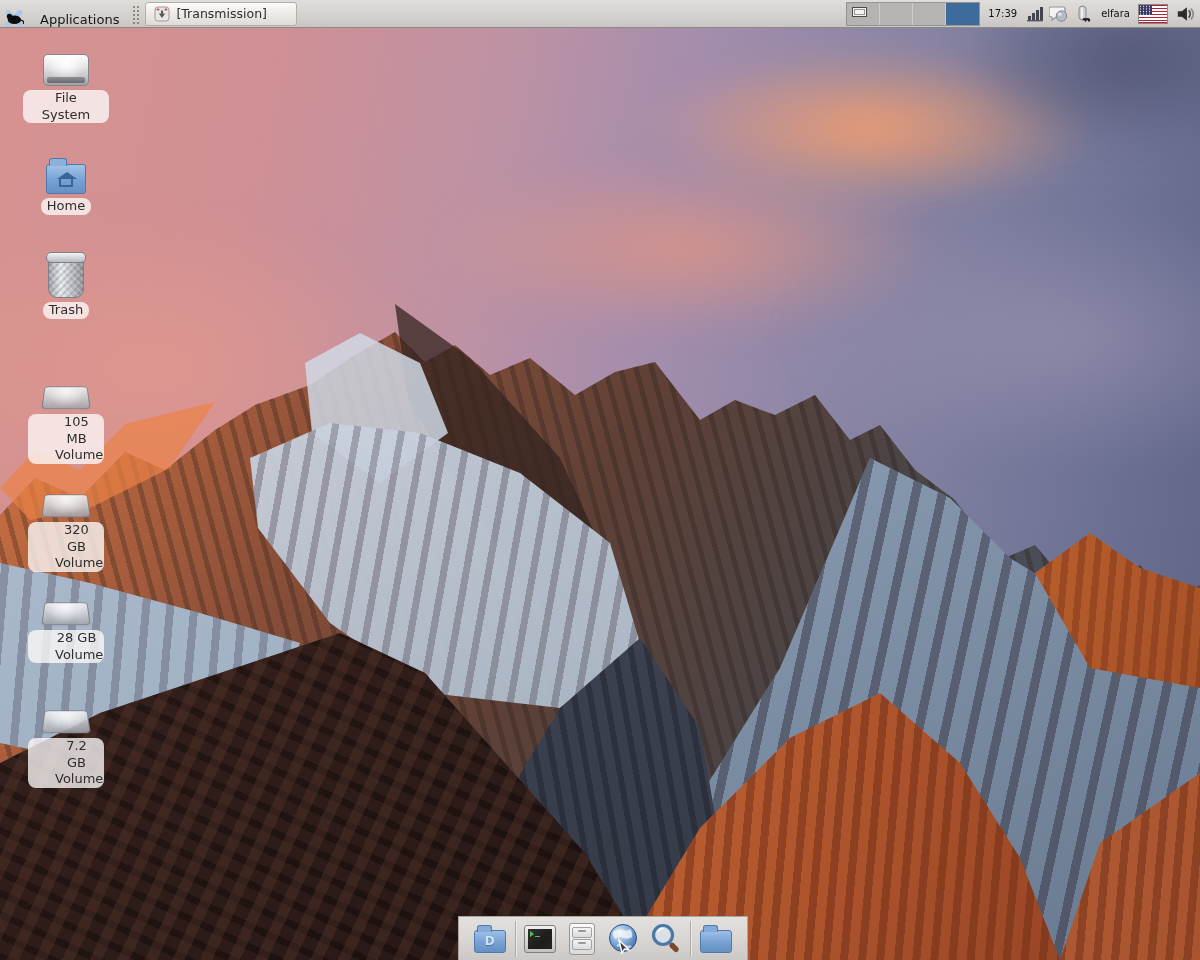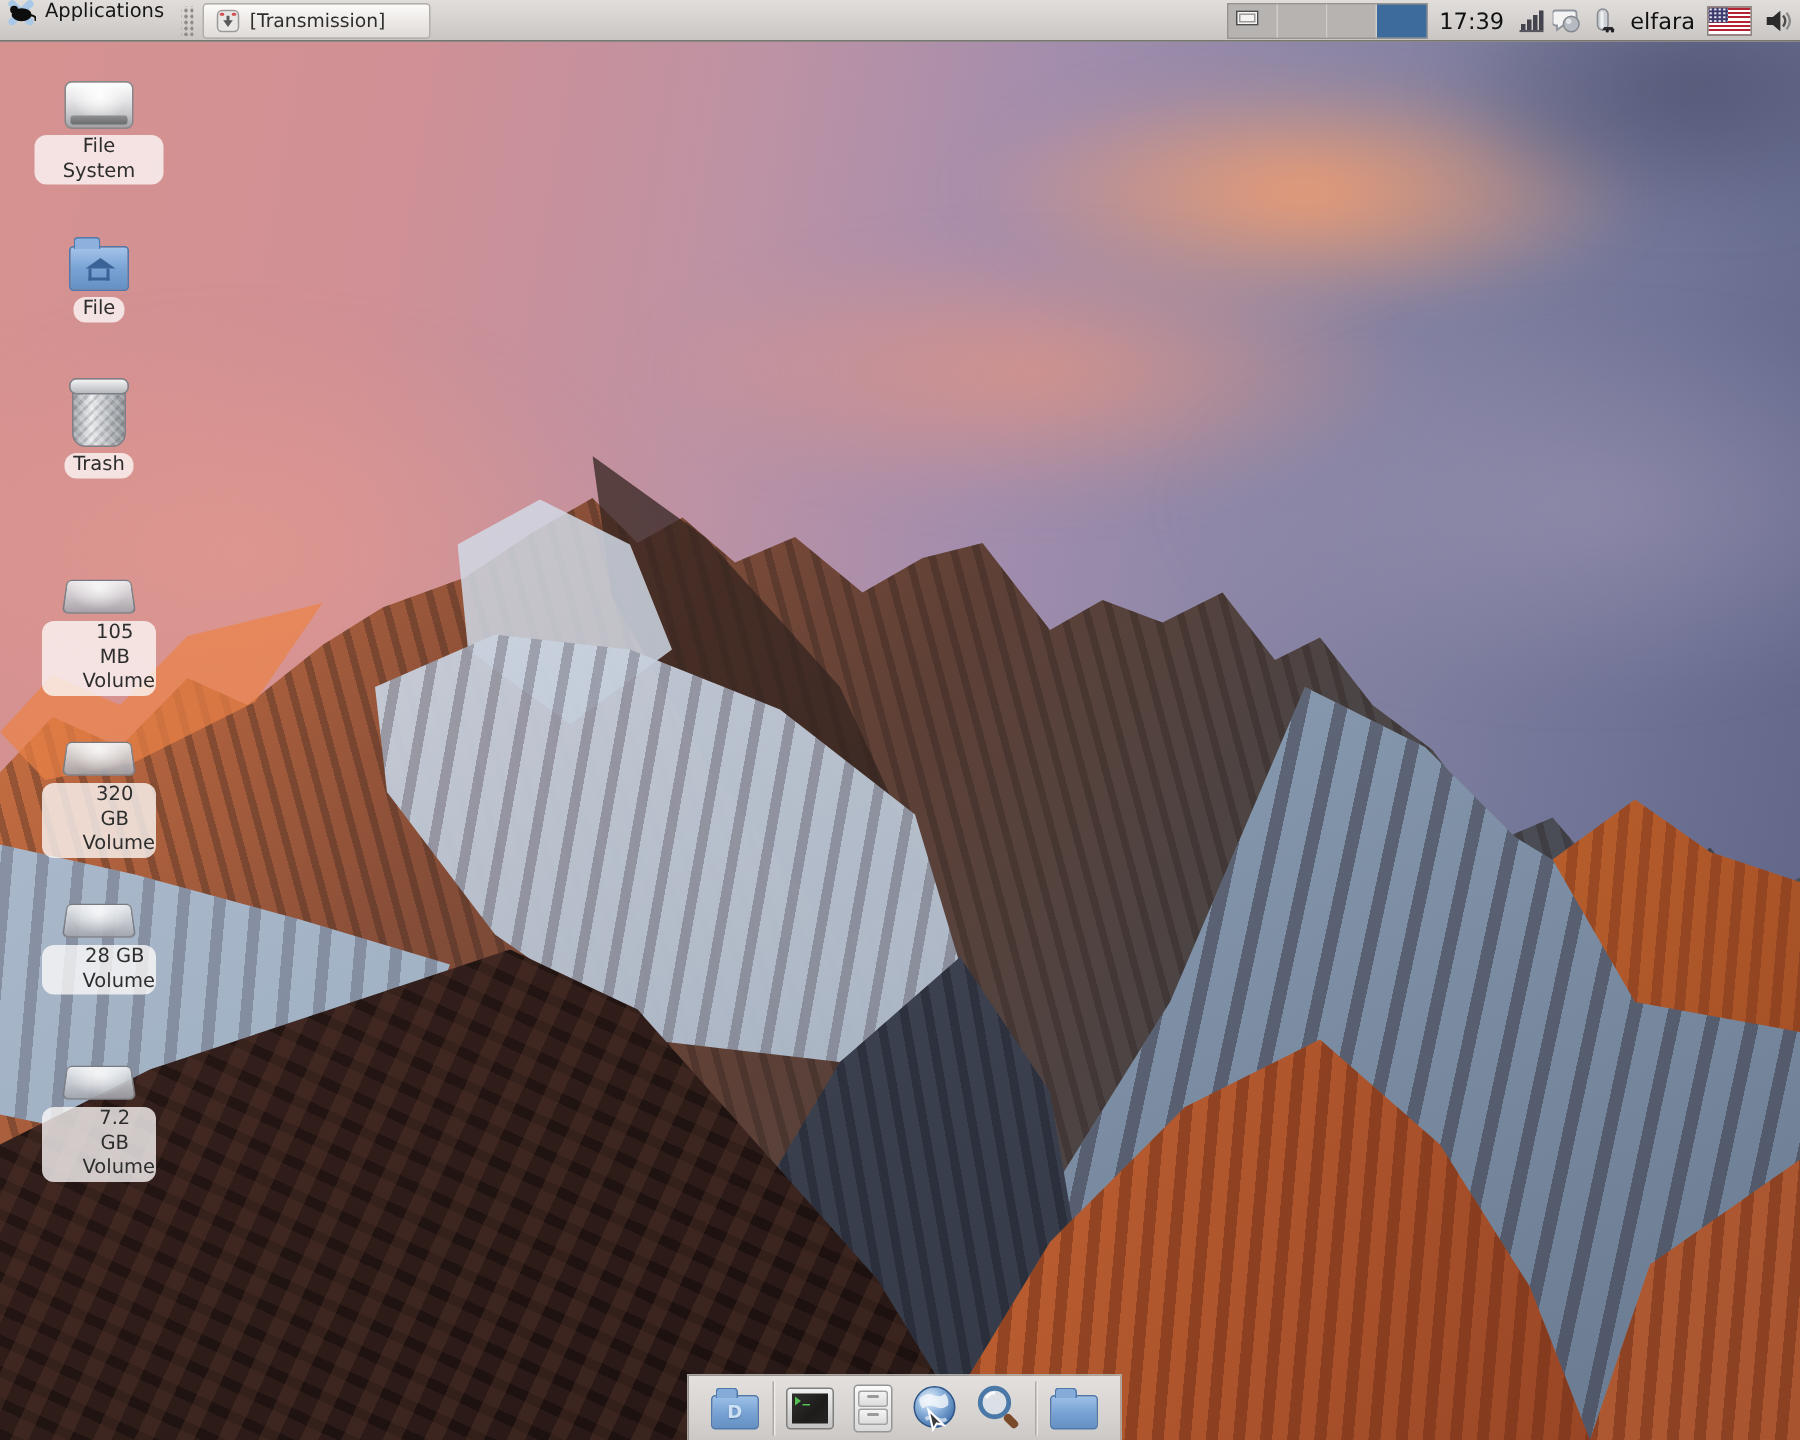--- a/index.html
+++ b/index.html
@@ -13,21 +13,21 @@
   
   .panel {
     position:absolute; top:0; left:0; width:1200px; height:28px;
     background: linear-gradient(180deg,#e0ddda 0%, #d5d1ce 55%, #c9c5c2 100%);
     border-bottom:1px solid #8c8984;
     display:flex; align-items:center; z-index:50;
   }
   .panel-left { display:flex; align-items:center; height:100%; flex:1 1 auto; }
   .panel-right { display:flex; align-items:center; height:100%; margin-left:auto; padding-right:4px; gap:8px; }
 
-  .app-menu { display:flex; align-items:flex-start; gap:6px; padding:0 8px 0 4px; height:100%; cursor:default; }
+  .app-menu { display:flex; align-items:flex-end; gap:16px; padding:0 8px 0 4px; height:100%; cursor:default; }
   .app-menu-label { font-size:13px; color:#161616; }
 
   .panel-handle {
     width:8px; height:20px; margin:0 4px;
     background-image: radial-gradient(circle, #8d8a86 1px, transparent 1.3px);
     background-size:4px 4px; background-position:1px 1px;
   }
 
   .task-btn {
     display:flex; align-items:center; gap:6px;
@@ -51,21 +51,21 @@
   .pager { display:flex; height:24px; border:1px solid #979390; background:#a5a2a0; }
   .ws { width:33px; height:100%; background:#b6b3b0; border-right:1px solid #cfccc9; position:relative; }
   .ws:last-child { border-right:none; }
   .ws.active { background:#3d6c9c; }
   .ws .mini-win {
     position:absolute; top:4px; left:5px; width:15px; height:10px;
     background:#f4f3f1; border:1px solid #4d4d4d;
   }
   .ws .mini-win::before { content:""; position:absolute; inset:1px; border:1px solid #9a9a9a; }
 
-  .clock, .whoami { font-size:15px; color:#111; }
+  .clock, .whoami { font-size:10px; color:#111; }
 
   .tray { display:flex; align-items:center; gap:4px; }
   .tray-ic { width:20px; height:20px; display:flex; align-items:center; justify-content:center; }
 
   .flag { width:30px; height:20px; position:relative; border:1px solid #8c8984; overflow:hidden;
     background: repeating-linear-gradient(180deg, #b22234 0 1.45px, #ffffff 1.45px 2.9px);
   }
   .flag .canton {
     position:absolute; top:0; left:0; width:13px; height:10px; background:#3c3b6e;
     background-image: radial-gradient(circle, rgba(255,255,255,.95) .6px, transparent .9px);
@@ -369,21 +369,21 @@
     <span class="dlabel">File System</span>
   </div>
 
   <div class="dicon" style="top:130px">
     <div class="folder-big">
       <div class="house">
         <div class="roof"></div>
           <div class="walls"></div>
       </div>
     </div>
-    <span class="dlabel">File</span>
+    <span class="dlabel">Home</span>
   </div>
 
   <div class="dicon" style="top:228px">
     <div class="trash-ic"></div>
     <span class="dlabel">Trash</span>
   </div>
 
   <div class="dicon vol" style="top:346px">
     <div class="vdrive"></div>
     <span class="dlabel">105 MB Volume</span>

